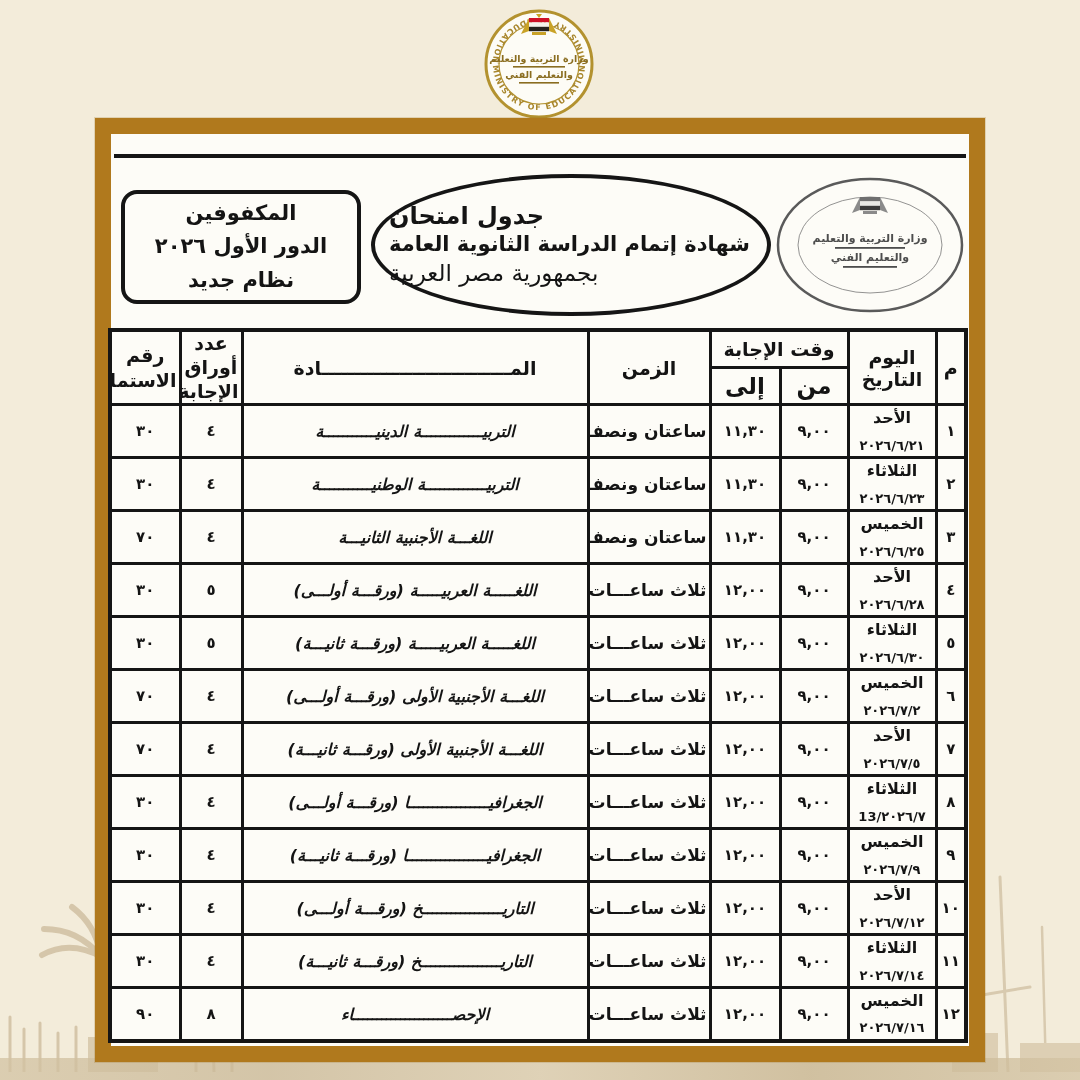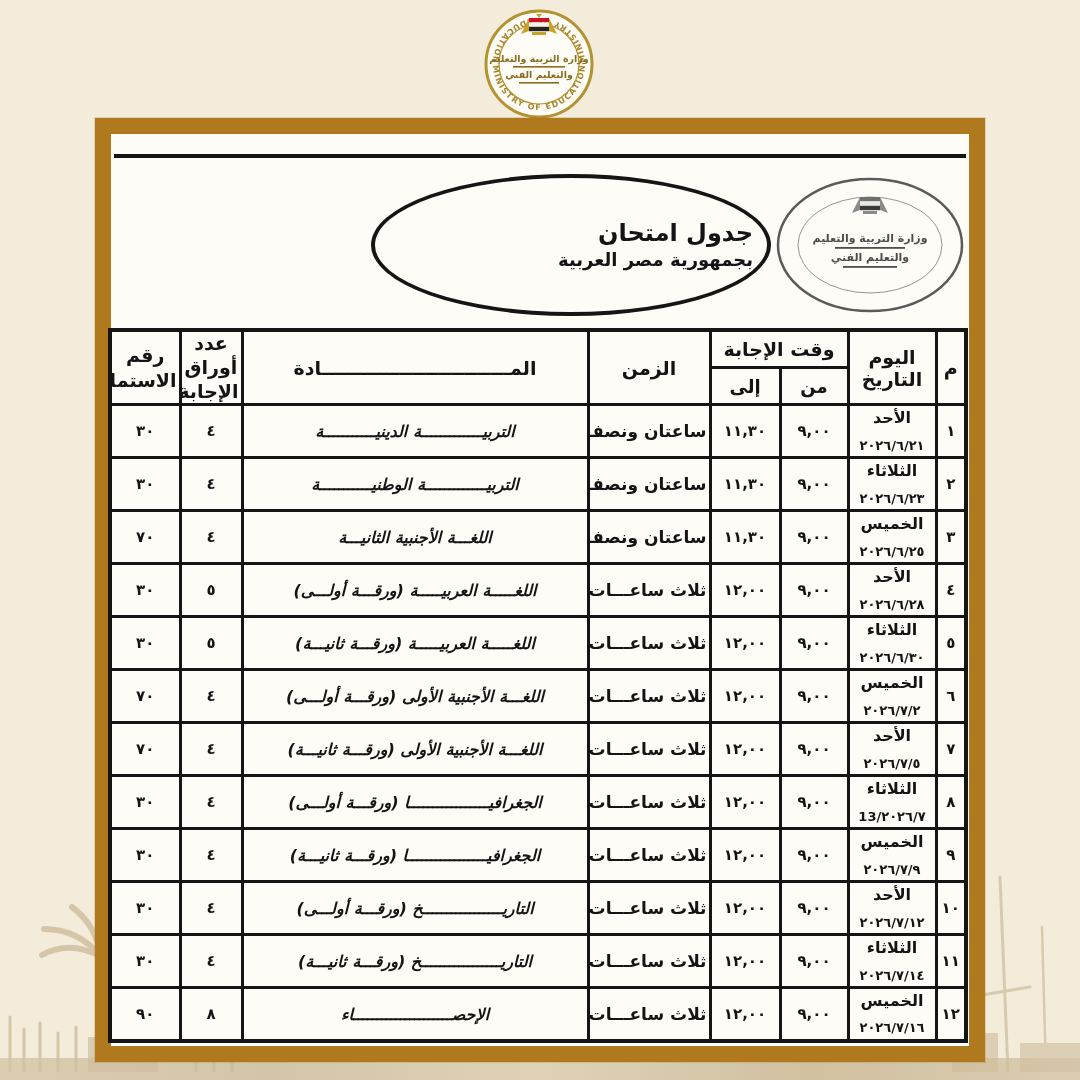--- a/index.html
+++ b/index.html
@@ -35,40 +35,40 @@
   .side-box {
     position:absolute; left:10px; top:56px; width:240px; height:114px;
     border:4px solid #151515; border-radius:16px;
     display:flex; flex-direction:column; justify-content:center; text-align:center;
   }
   .side-box div { font-weight:bold; font-size:21px; line-height:1.6; }
   
   .title-oval {
     position:absolute; left:260px; top:40px; width:400px; height:142px;
     border:4px solid #151515; border-radius:50%;
-    display:flex; flex-direction:column; justify-content:center; text-align:right;
+    display:flex; flex-direction:column; justify-content:center; text-align:left;
     padding:0 14px;
   }
   .title-oval .t1 { font-size:24px; font-weight:bold; line-height:1.25; }
   .title-oval .t2 { font-size:21px; font-weight:bold; line-height:1.3; }
-  .title-oval .t3 { font-size:18px; font-weight:bold; line-height:1.3; }
+  .title-oval .t3 { font-size:23px; font-weight:normal; line-height:1.3; }
   
   .stamp { position:absolute; right:2px; top:40px; width:194px; height:142px; }
   
   .schedule-wrap { position:absolute; top:194px; right:1px; }
   table.schedule {
     border-collapse:collapse; table-layout:fixed; width:856px; direction:rtl;
     border:4px solid #151515;
   }
   .schedule th, .schedule td {
     border:3px solid #151515; padding:0 2px; text-align:center; vertical-align:middle;
     font-weight:bold; color:#141414; overflow:hidden;
   }
   .schedule thead tr.h1 th { height:37px; font-size:19px; }
-  .schedule thead tr.h2 th { height:37px; font-size:18px; }
+  .schedule thead tr.h2 th { height:37px; font-size:23px; }
   .schedule tbody td { height:53px; }
   th.h-m { font-size:20px; }
   th.h-sheets { font-size:13px; line-height:1.25;margin-top:24px; }
   th.h-form { font-size:13px; line-height:1.3; }
   th.h-subject { font-size:20px; white-space:nowrap; }
   td.c-m { font-size:15px; }
   td.c-day .day { font-size:16px; line-height:1.15; }
   td.c-day .date { font-size:13px; line-height:1.2; margin-top:10px; }
   td.c-time { font-size:15px;margin-left:40px; }
   td.c-dur { font-size:17px; white-space:nowrap;text-align:right; }
@@ -129,23 +129,29 @@
   <rect x="31" y="61" width="52" height="1.6" fill="#8a6d20"></rect>
   <text x="57" y="73" text-anchor="middle" font-size="9.5" fill="#8a6d20" font-weight="bold">والتعليم الفني</text>
   <rect x="37" y="77" width="40" height="1.6" fill="#8a6d20"></rect>
 </svg>
 
 <div class="frame">
   <div class="paper">
 
     <div class="top-rule"></div>
 
+    <div class="side-box">
+      <div>المكفوفين</div>
+      <div>الدور الأول ٢٠٢٦</div>
+      <div>نظام جديد</div>
+    </div>
 
     <div class="title-oval">
       <div class="t1">جدول امتحان</div>
+      <div class="t2">شهادة إتمام الدراسة الثانوية العامة</div>
       <div class="t3">بجمهورية مصر العربية</div>
     </div>
 
     <svg class="stamp" viewBox="0 0 194 142">
       <defs>
         <path id="sArcB" d="M8,71 a89,62 0 0 0 178,0"></path>
         <path id="sArcT" d="M186,71 a89,62 0 0 0 -178,0"></path>
       </defs>
       <ellipse cx="97" cy="71" rx="92" ry="66" fill="#fdfcf7" stroke="#5a5a5a" stroke-width="2.5"></ellipse>
       <ellipse cx="97" cy="71" rx="72" ry="48" fill="none" stroke="#777" stroke-width="0.8"></ellipse>

